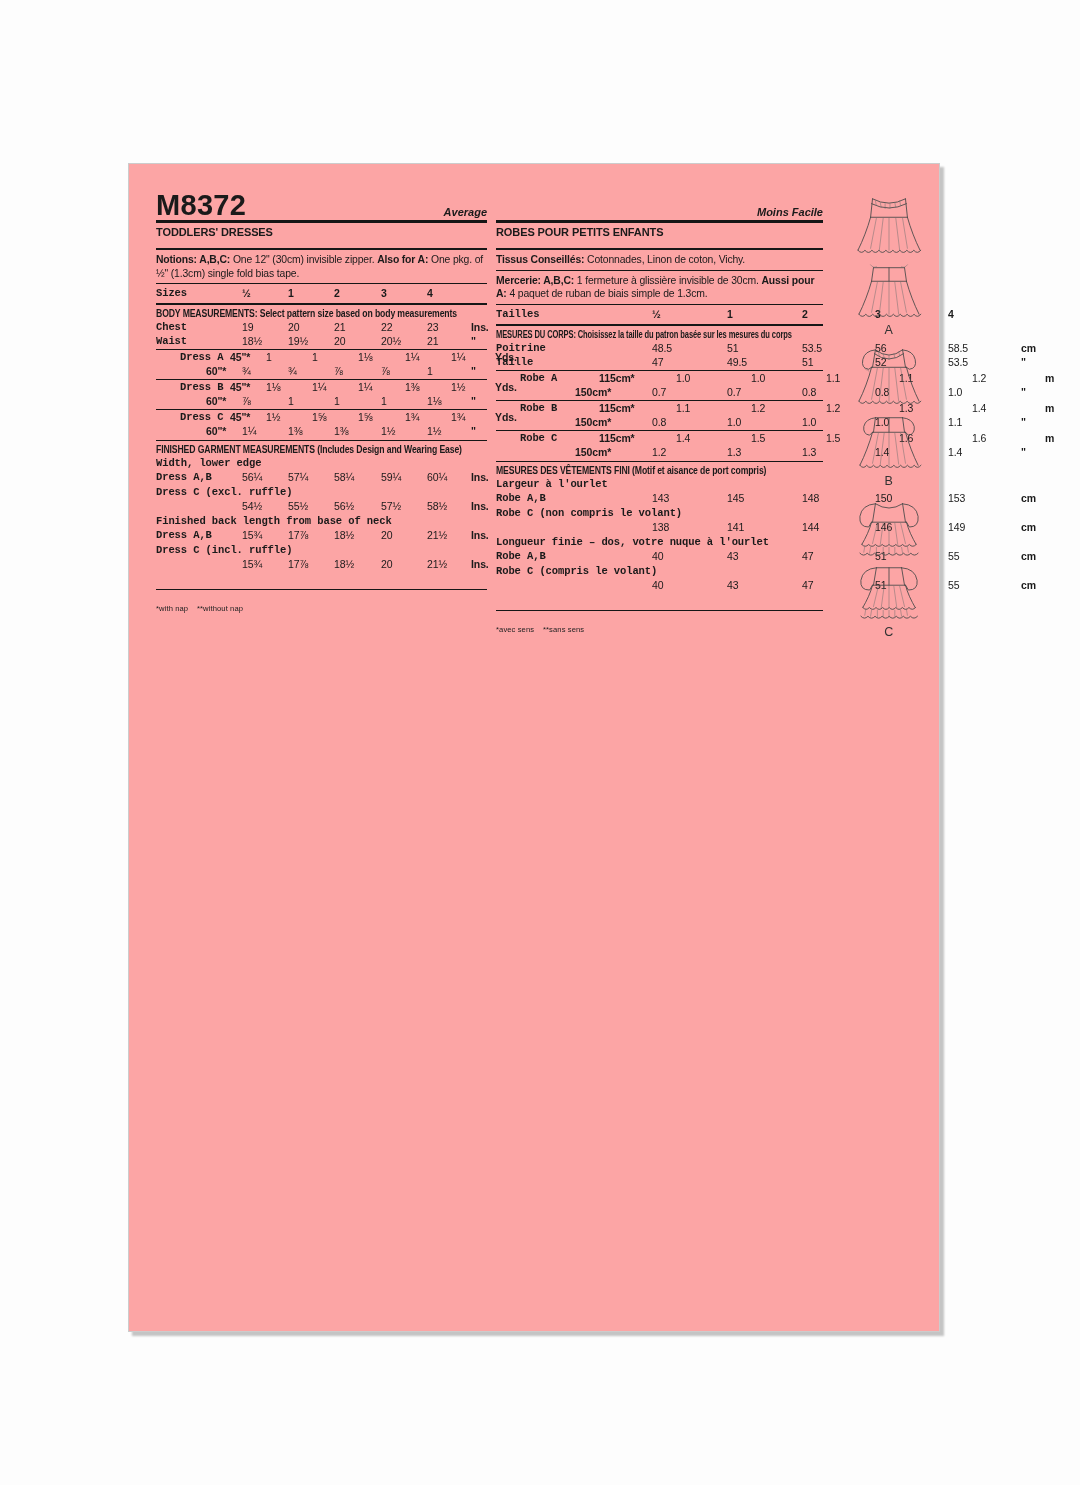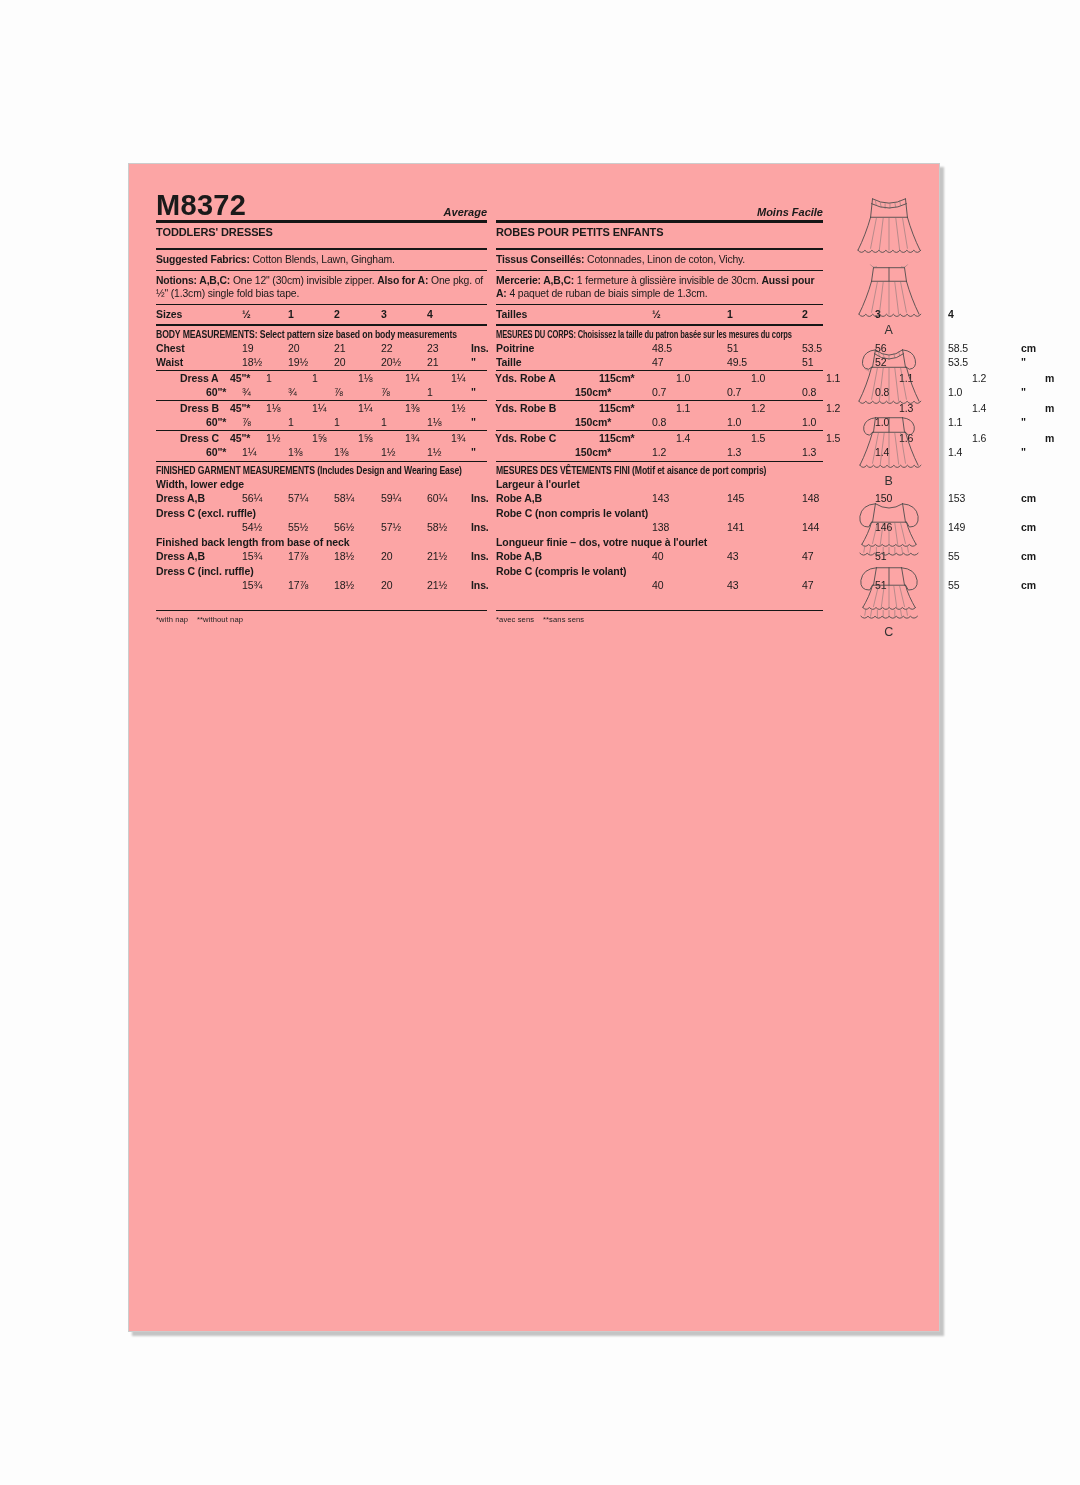--- a/index.html
+++ b/index.html
@@ -38,40 +38,40 @@
   .rich b{letter-spacing:-0.15px;}
 
   .trow{
     display:grid;
     grid-template-columns:50px 36px 46px 46px 47px 46px 44px 1fr;
     font-size:10.5px;line-height:14.5px;letter-spacing:-0.1px;
     white-space:nowrap;
   }
   .col-right .trow{grid-template-columns:47px 45px 43px 43px 41px 41px 41px 1fr;gap:32px;}
   .trow > span{overflow:visible;}
-  .trow .lbl{font-weight:bold;}
+  .trow .lbl{font-weight:bold;font-family:Liberation Mono, monospace;}
   .trow .sub{font-weight:bold;}
   .trow .unit{font-weight:bold;}
   .trow.rule{border-top:1.5px solid #161616;padding-left:24px;}
   .trow.headrow{font-weight:bold;}
   .sizes-row{
     font-weight:bold;padding:2px 0;
     border-bottom:2.5px solid #161616;
   }
   .section-head{
     font-size:10.2px;font-weight:bold;letter-spacing:-0.15px;
     padding:3px 0 1px;white-space:nowrap;
   }
   .fit{transform:scaleX(0.85);transform-origin:left center;}
   .fit-xl{transform:scaleX(0.74);transform-origin:left center;}
   .tbl{border-bottom:1.5px solid #161616;padding-bottom:1px;}
   .tbl:last-of-type{border-bottom:none;}
   .footnote{
     margin-top:16px;border-top:1.5px solid #161616;
-    padding-top:4px;font-size:7.6px;letter-spacing:0.1px;color:#222;
+    padding-top:14px;font-size:7.6px;letter-spacing:0.1px;color:#222;
     white-space:pre;
   }
 
   .views{
     position:absolute;left:712px;top:30px;width:96px;
     display:flex;flex-direction:column;align-items:center;gap:8px;
   }
   .view-block{display:flex;flex-direction:column;align-items:center;}
   .view-label{font-size:12.5px;color:#333;margin-top:1px;letter-spacing:0.5px;}
   .dress-svg{display:block;}
@@ -82,21 +82,20 @@
 <body>
 
 <div class="page">
 
   <div class="col col-left">
     <div class="masthead">
       <span class="pattern-number">M8372</span>
       <span class="difficulty">Average</span>
     </div>
     <div class="doc-title">TODDLERS' DRESSES</div>
-    <p class="rich"><b>Suggested Fabrics: </b><span>Cotton Blends, Lawn, Gingham.</span></p>
     <p class="rich"><b>Notions: A,B,C: </b><span>One 12" (30cm) invisible zipper. </span><b>Also for A: </b><span>One pkg. of ½" (1.3cm) single fold bias tape.</span></p>
     <div class="trow sizes-row">
       <span class="lbl">Sizes</span>
       <span></span>
       <span>½</span>
       <span>1</span>
       <span>2</span>
       <span>3</span>
       <span>4</span>
       <span></span>

